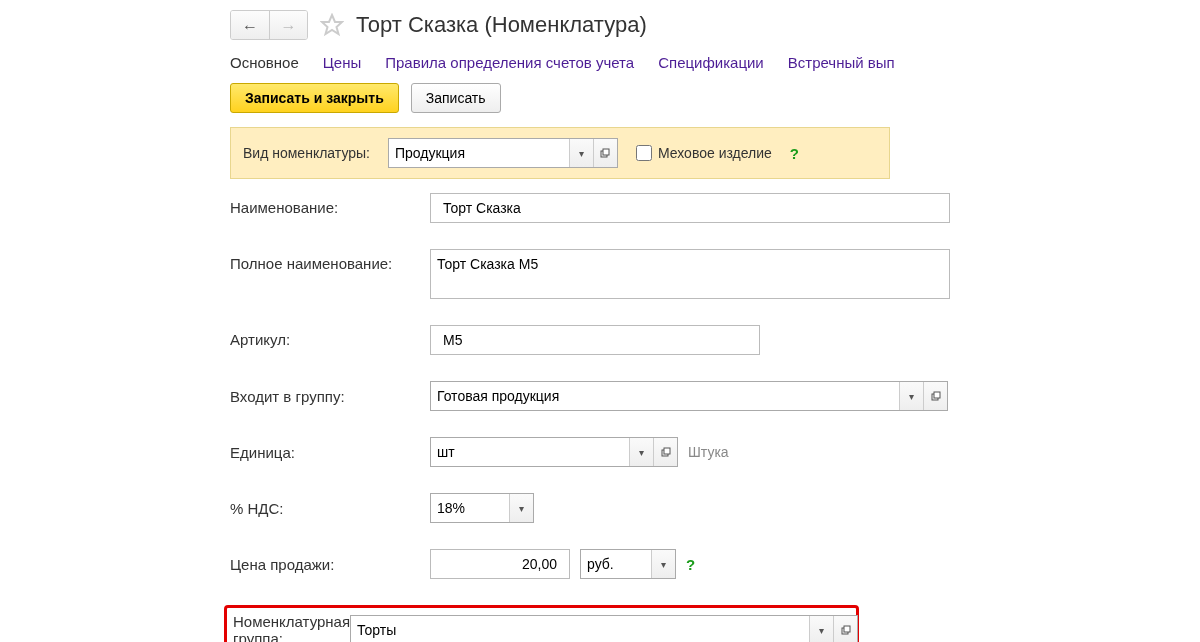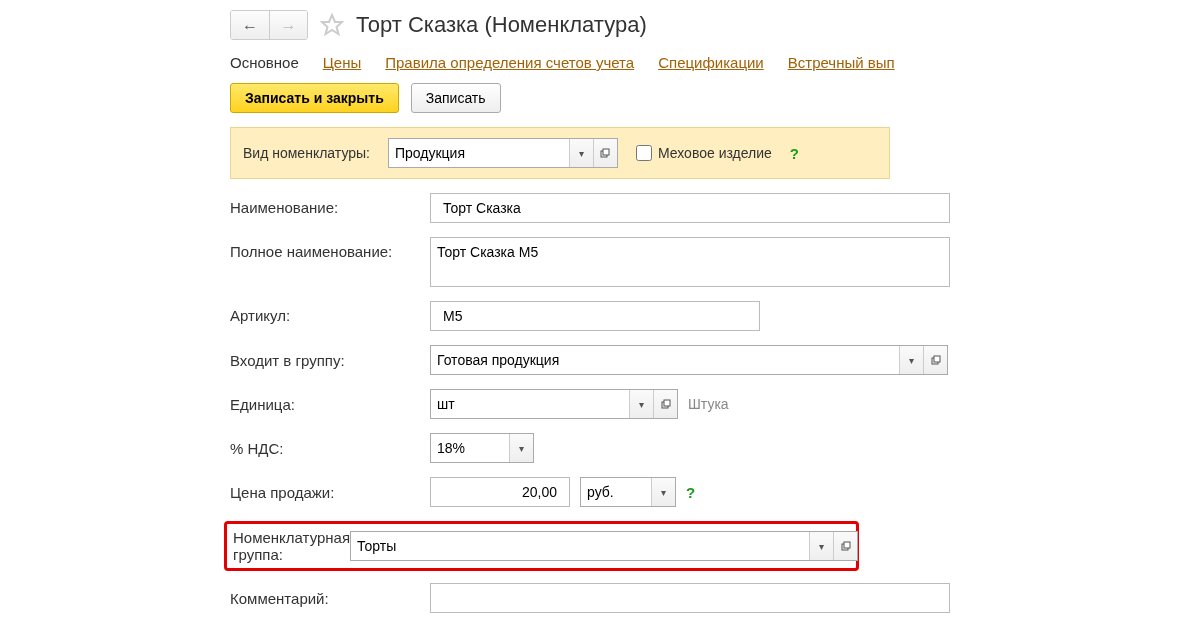--- a/index.html
+++ b/index.html
@@ -8,26 +8,26 @@
   .nav-btns { display: flex; border: 1px solid #ccc; border-radius: 3px; overflow: hidden; }
   .nav-btn { width: 38px; height: 28px; background: linear-gradient(#fcfcfc,#eee); border: none; display: flex; align-items: center; justify-content: center; cursor: pointer; font-size: 16px; color: #555; }
   .nav-btn + .nav-btn { border-left: 1px solid #ccc; }
   .nav-btn.disabled { color: #bbb; }
   .star-icon { width: 28px; height: 28px; display: flex; align-items: center; justify-content: center; }
   .star-icon svg { width: 24px; height: 24px; }
   .page-title { font-size: 22px; color: #333; }
   .tabs { display: flex; gap: 24px; margin-bottom: 12px; align-items:center; }
   .tab { font-size: 15px; cursor: pointer; }
   .tab.active { color: #333; }
-  .tab.link { color: #a16207; text-decoration: underline; }
+  .tab.link { color: #4c1d95; }
   .toolbar { display: flex; gap: 12px; margin-bottom: 14px; align-items: flex-end; }
   .btn { padding: 6px 14px; border: 1px solid #aaa; background: linear-gradient(#fff,#eee); border-radius: 3px; cursor: pointer; font-size: 14px; }
   .btn.primary { background: linear-gradient(#ffe96b,#ffd21f); border: 1px solid #c9a800; font-weight: bold; }
   .yellow-bar { background: #ffeec0; border: 1px solid #e8d68e; padding: 10px 12px; display: flex; align-items: center; gap: 18px; margin-bottom: 14px; width: 660px; }
-  .form-row { display: flex; align-items: flex-start; margin-bottom: 14px; }
+  .form-row { display: flex; align-items: flex-start; margin-bottom: 26px; }
   .form-row.align-c { align-items: center; }
   .label { width: 200px; padding-top: 6px; font-size: 15px; color: #333; }
   .label.nopad { padding-top: 0; }
   .controls-col { display: flex; align-items: center; gap: 10px; }
   .input-text { height: 30px; border: 1px solid #bbb; padding: 0 12px; font-size: 14px; background: #fff; }
   .input-text.w520 { width: 520px; }
   .input-text.w330 { width: 330px; }
   .input-text.num { width: 140px; text-align: right; }
   .textarea { width: 520px; height: 50px; border: 1px solid #bbb; padding: 6px; font-size: 14px; resize: none; font-family: inherit; }
   .combo { display: flex; height: 30px; border: 1px solid #aaa; background: #fff; }

